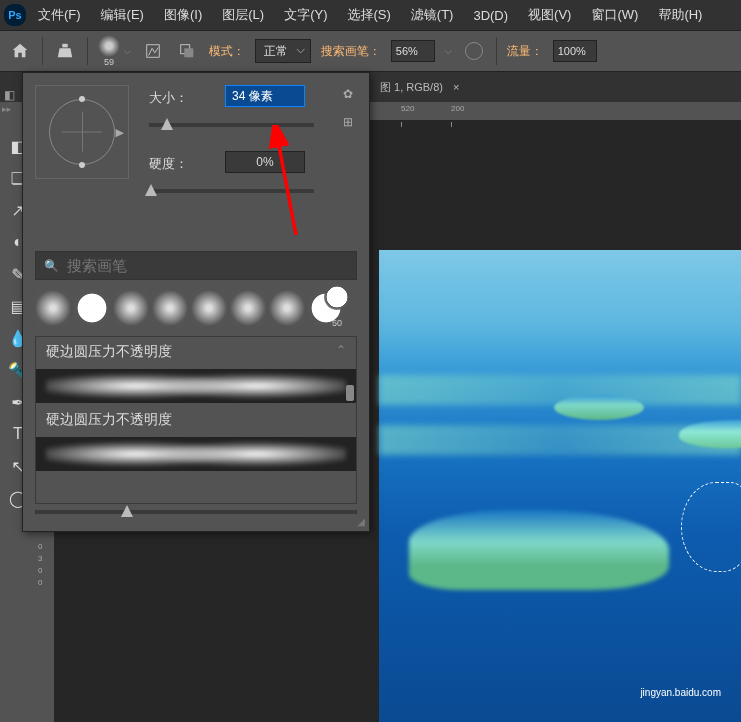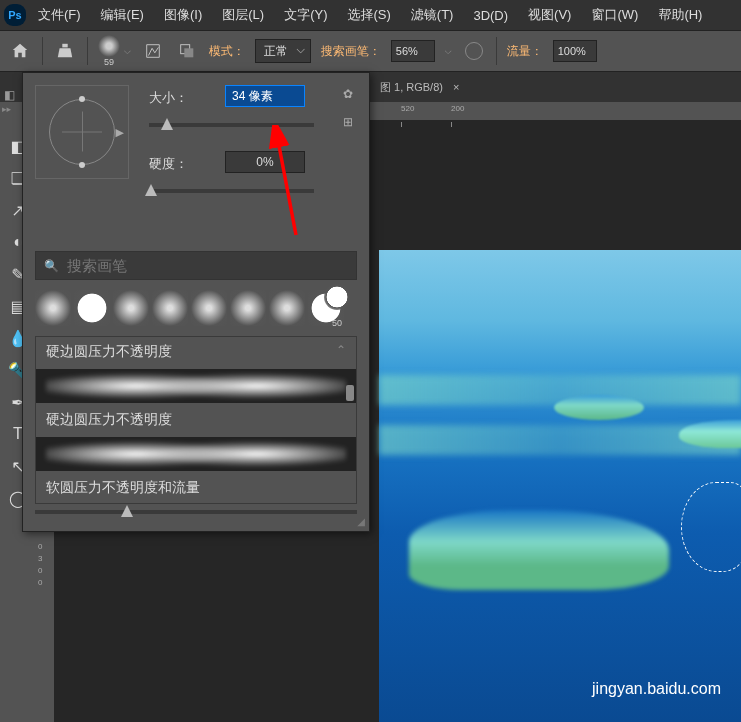--- a/index.html
+++ b/index.html
@@ -46,21 +46,21 @@
     .ruler-tick { position: absolute; top: 2px; font-size: 8px; color: #aaa; }
     .ruler-tick::before { content: ""; position: absolute; bottom: -14px; left: 0; width: 1px; height: 5px; background: #888; }
     .canvas { position: absolute; top: 18px; left: 0; right: 0; bottom: 0; }
     .image-area { position: absolute; top: 130px; left: 325px; right: 0; bottom: 0; background: linear-gradient(180deg, #7ec8e8 0%, #5fb8e0 15%, #3a9dd8 25%, #1976c5 40%, #0d5caf 60%, #0a4a92 100%); }
     .island1 { position: absolute; top: 145px; left: 175px; width: 90px; height: 25px; background: linear-gradient(180deg, #3a9dd8, #7ed8c8 40%, #5cb888); border-radius: 50%; filter: blur(1px); }
     .island2 { position: absolute; top: 170px; left: 300px; width: 120px; height: 28px; background: linear-gradient(180deg, #3a9dd8, #8ee8d8 40%, #6cc898); border-radius: 50% 50% 40% 40%; filter: blur(1px); }
     .island3 { position: absolute; top: 260px; left: 30px; width: 260px; height: 80px; background: linear-gradient(180deg, #1976c5, #7ed8c8 40%, #5cb888 70%); border-radius: 40% 50% 30% 20%; filter: blur(2px); }
     .reef { position: absolute; left: 0; right: 0; height: 30px; background: linear-gradient(90deg, rgba(126,216,200,0.6), rgba(126,216,200,0.3), rgba(126,216,200,0.6)); filter: blur(3px); }
     .watermark { position: absolute; bottom: 24px; right: 20px; color: #fff; font-family: Arial; text-align: right; }
     .wm-logo { font-size: 28px; font-weight: bold; letter-spacing: -1px; }
-    .wm-url { font-size: 16px; text-align: right; }
+    .wm-url { font-size: 10px; text-align: right; }
     .selection { position: absolute; bottom: 150px; right: -10px; width: 70px; height: 90px; border: 1.5px dashed #fff; border-radius: 50% 30% 40% 50%; }
     
     
     .brush-panel { position: absolute; top: 72px; left: 22px; width: 348px; height: 460px; background: #535353; border: 1px solid #222; z-index: 100; box-shadow: 2px 2px 8px rgba(0,0,0,0.5); padding: 12px; }
     .bp-row1 { display: flex; gap: 20px; }
     .bp-angle { width: 94px; height: 94px; border: 1px solid #666; position: relative; display: flex; align-items: center; justify-content: center; }
     .bp-circle { width: 66px; height: 66px; border: 1px solid #888; border-radius: 50%; position: relative; }
     .bp-dot1 { position: absolute; top: -4px; left: 50%; transform: translateX(-50%); width: 6px; height: 6px; background: #ccc; border-radius: 50%; }
     .bp-dot2 { position: absolute; bottom: -4px; left: 50%; transform: translateX(-50%); width: 6px; height: 6px; background: #ccc; border-radius: 50%; }
     .bp-arrow { position: absolute; right: -10px; top: 50%; transform: translateY(-50%); color: #aaa; font-size: 11px; }
@@ -282,23 +282,20 @@
   <div class="bp-list">
     <div class="bp-list-item">
       <span class="bp-list-label">硬边圆压力不透明度</span>
       <span class="bp-list-chevron">⌃</span>
     </div>
     <div class="bp-stroke"></div>
     <div class="bp-list-item">
       <span class="bp-list-label">硬边圆压力不透明度</span>
     </div>
     <div class="bp-stroke"></div>
-    <div class="bp-list-item">
-      <span class="bp-list-label">软圆压力不透明度和流量</span>
-    </div>
     <div class="bp-scrollbar"></div>
   </div>
 
   <div class="bp-bottom-slider">
       <div class="bp-slider-thumb" style="left:86px;"></div>
     </div>
   <div class="bp-resize">◢</div>
 </div>
 
 <svg class="arrow-annotation" width="40" height="120">

